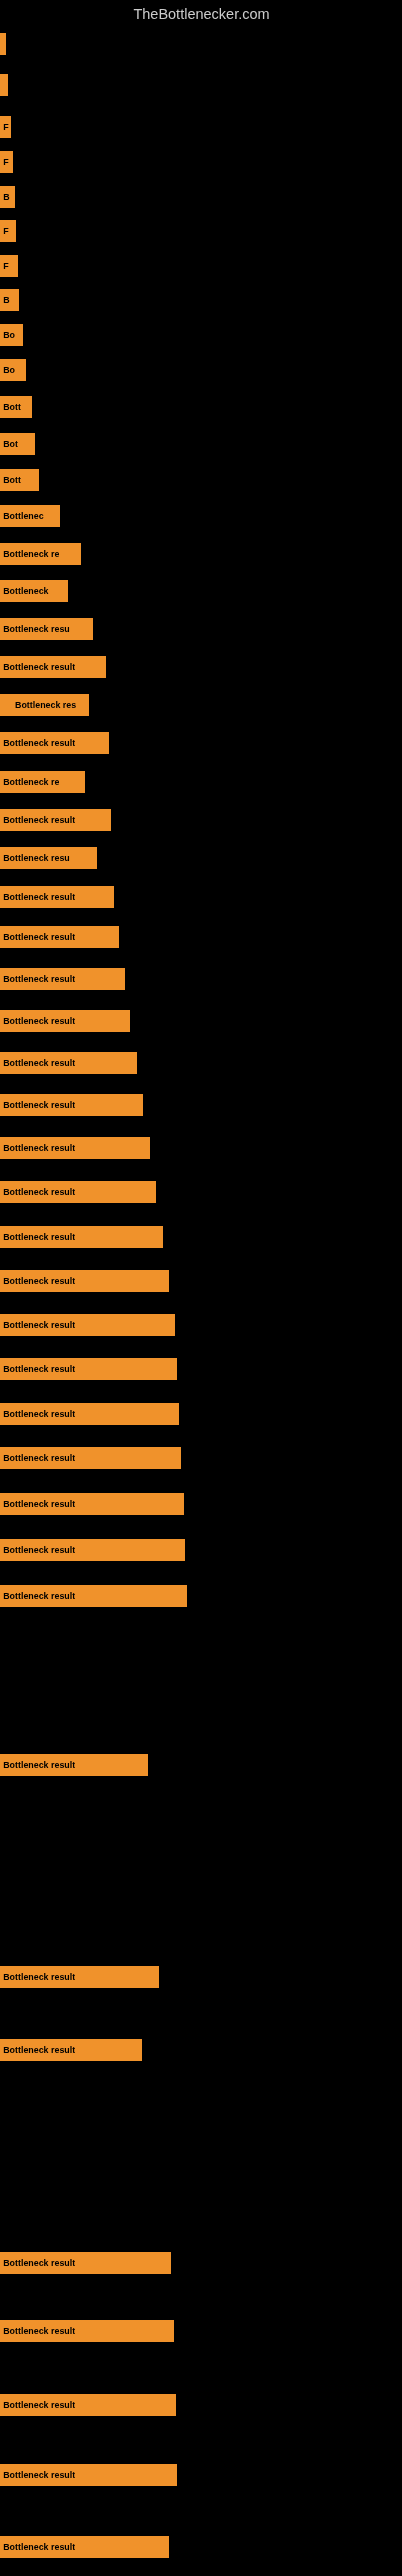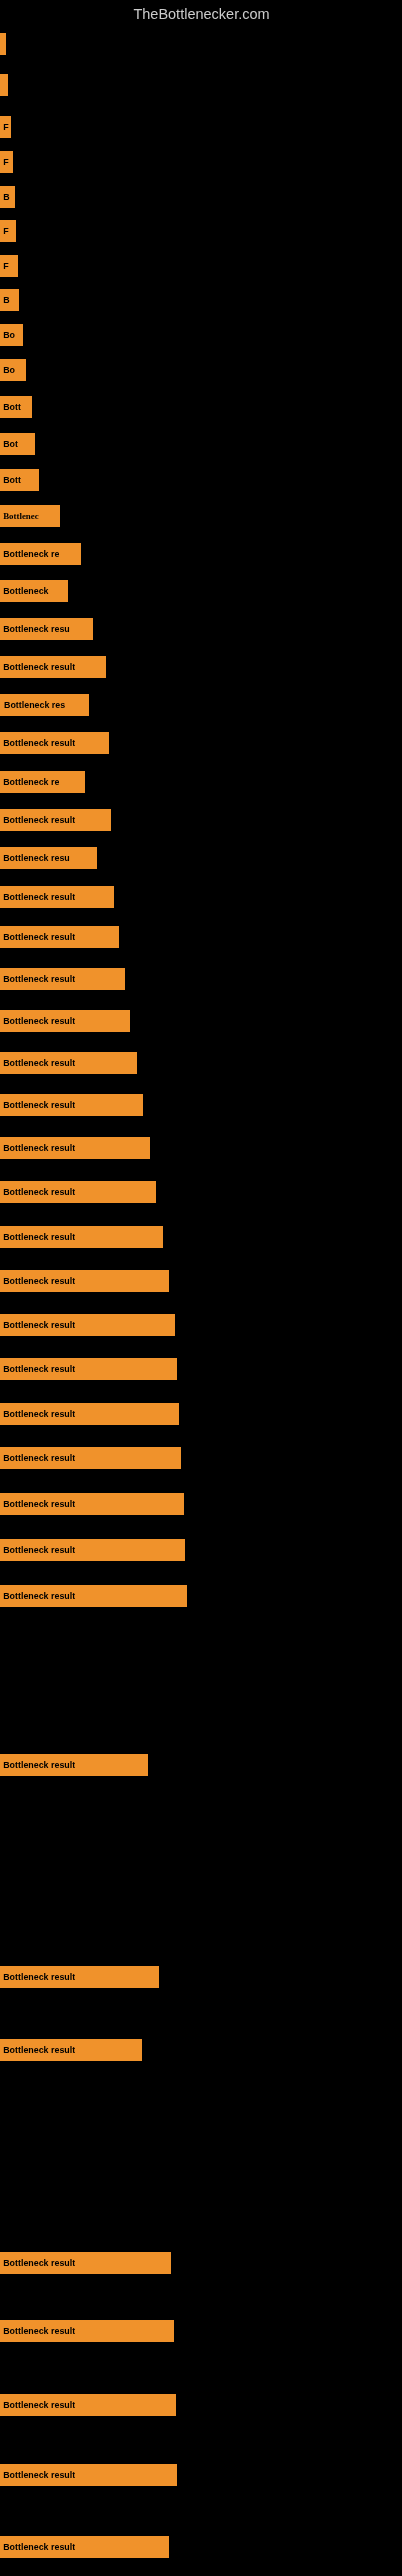--- a/index.html
+++ b/index.html
@@ -90,21 +90,21 @@
         <span style="color: rgb(0, 0, 0); font-size: 8.9px; font-weight: bold; white-space: nowrap; overflow: hidden;">Bot</span>
       </div>
     </div>
     <div style="position: absolute; left: 0px; top: 467px; width: 403px; height: 26px; display: flex; align-items: center;">
       <div style="background-color: rgb(240, 146, 43); width: 39px; height: 22.5px; display: flex; align-items: center; padding-left: 3.2px; flex-shrink: 0;">
         <span style="color: rgb(0, 0, 0); font-size: 8.9px; font-weight: bold; white-space: nowrap; overflow: hidden;">Bott</span>
       </div>
     </div>
     <div style="position: absolute; left: 0px; top: 503px; width: 403px; height: 26px; display: flex; align-items: center;">
       <div style="background-color: rgb(240, 146, 43); width: 60px; height: 22.5px; display: flex; align-items: center; padding-left: 3.2px; flex-shrink: 0;">
-        <span style="color: rgb(0, 0, 0); font-size: 8.9px; font-weight: bold; white-space: nowrap; overflow: hidden; font-family: Liberation Serif, serif;">Bottlenec</span>
+        <span style="color: rgb(0, 0, 0); font-size: 8.9px; font-weight: bold; white-space: nowrap; overflow: hidden;">Bottlenec</span>
       </div>
     </div>
     <div style="position: absolute; left: 0px; top: 541px; width: 403px; height: 26px; display: flex; align-items: center;">
       <div style="background-color: rgb(240, 146, 43); width: 81px; height: 22.5px; display: flex; align-items: center; padding-left: 3.2px; flex-shrink: 0;">
         <span style="color: rgb(0, 0, 0); font-size: 8.9px; font-weight: bold; white-space: nowrap; overflow: hidden;">Bottleneck re</span>
       </div>
     </div>
     <div style="position: absolute; left: 0px; top: 578px; width: 403px; height: 26px; display: flex; align-items: center;">
       <div style="background-color: rgb(240, 146, 43); width: 68px; height: 22.5px; display: flex; align-items: center; padding-left: 3.2px; flex-shrink: 0;">
         <span style="color: rgb(0, 0, 0); font-size: 8.9px; font-weight: bold; white-space: nowrap; overflow: hidden; text-align: right;">Bottleneck</span>
@@ -114,21 +114,21 @@
       <div style="background-color: rgb(240, 146, 43); width: 93px; height: 22.5px; display: flex; align-items: center; padding-left: 3.2px; flex-shrink: 0;">
         <span style="color: rgb(0, 0, 0); font-size: 8.9px; font-weight: bold; white-space: nowrap; overflow: hidden;">Bottleneck resu</span>
       </div>
     </div>
     <div style="position: absolute; left: 0px; top: 654px; width: 403px; height: 26px; display: flex; align-items: center;">
       <div style="background-color: rgb(240, 146, 43); width: 106px; height: 22.5px; display: flex; align-items: center; padding-left: 3.2px; flex-shrink: 0;">
         <span style="color: rgb(0, 0, 0); font-size: 8.9px; font-weight: bold; white-space: nowrap; overflow: hidden;">Bottleneck result</span>
       </div>
     </div>
     <div style="position: absolute; left: 0px; top: 692px; width: 403px; height: 26px; display: flex; align-items: center;">
-      <div style="background-color: rgb(240, 146, 43); width: 89px; height: 22.5px; display: flex; align-items: center; padding-left: 4px; flex-shrink: 0;">
+      <div style="background-color: rgb(240, 146, 43); width: 89px; height: 22.5px; display: flex; align-items: center; padding-left: 15px; flex-shrink: 0;">
         <span style="color: rgb(0, 0, 0); font-size: 8.9px; font-weight: bold; white-space: nowrap; overflow: hidden;">Bottleneck res</span>
       </div>
     </div>
     <div style="position: absolute; left: 0px; top: 730px; width: 403px; height: 26px; display: flex; align-items: center;">
       <div style="background-color: rgb(240, 146, 43); width: 109px; height: 22.5px; display: flex; align-items: center; padding-left: 3.2px; flex-shrink: 0;">
         <span style="color: rgb(0, 0, 0); font-size: 8.9px; font-weight: bold; white-space: nowrap; overflow: hidden;">Bottleneck result</span>
       </div>
     </div>
     <div style="position: absolute; left: 0px; top: 769px; width: 403px; height: 26px; display: flex; align-items: center;">
       <div style="background-color: rgb(240, 146, 43); width: 85px; height: 22.5px; display: flex; align-items: center; padding-left: 3.2px; flex-shrink: 0;">

